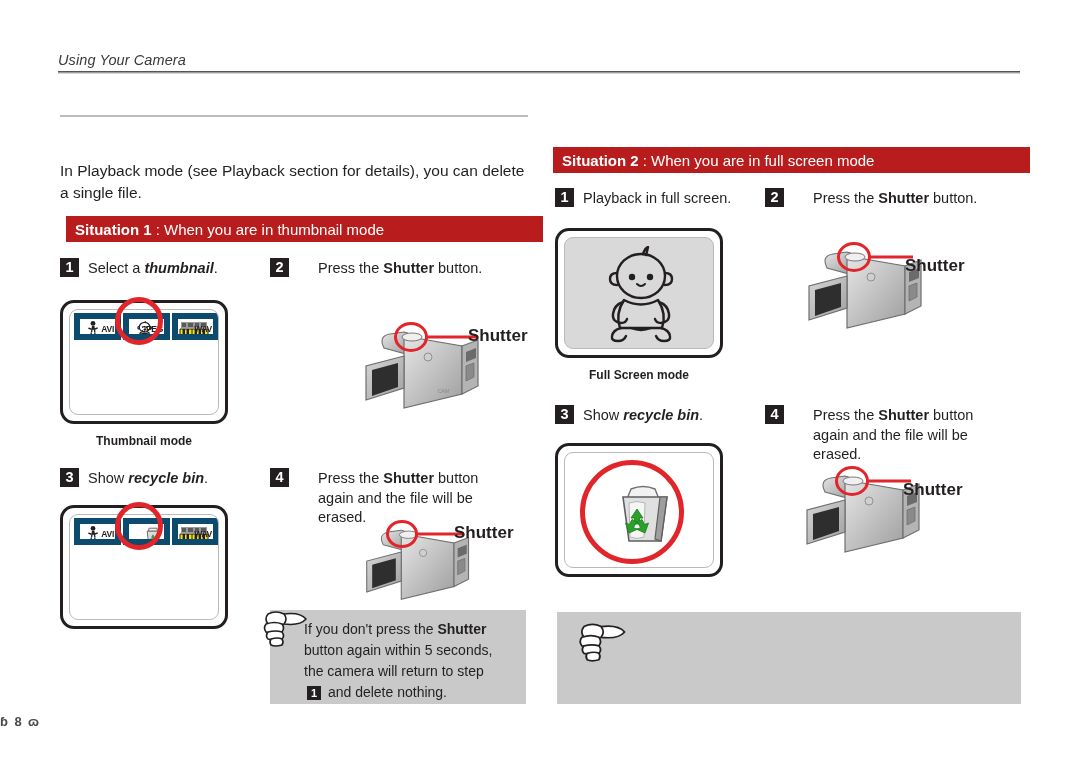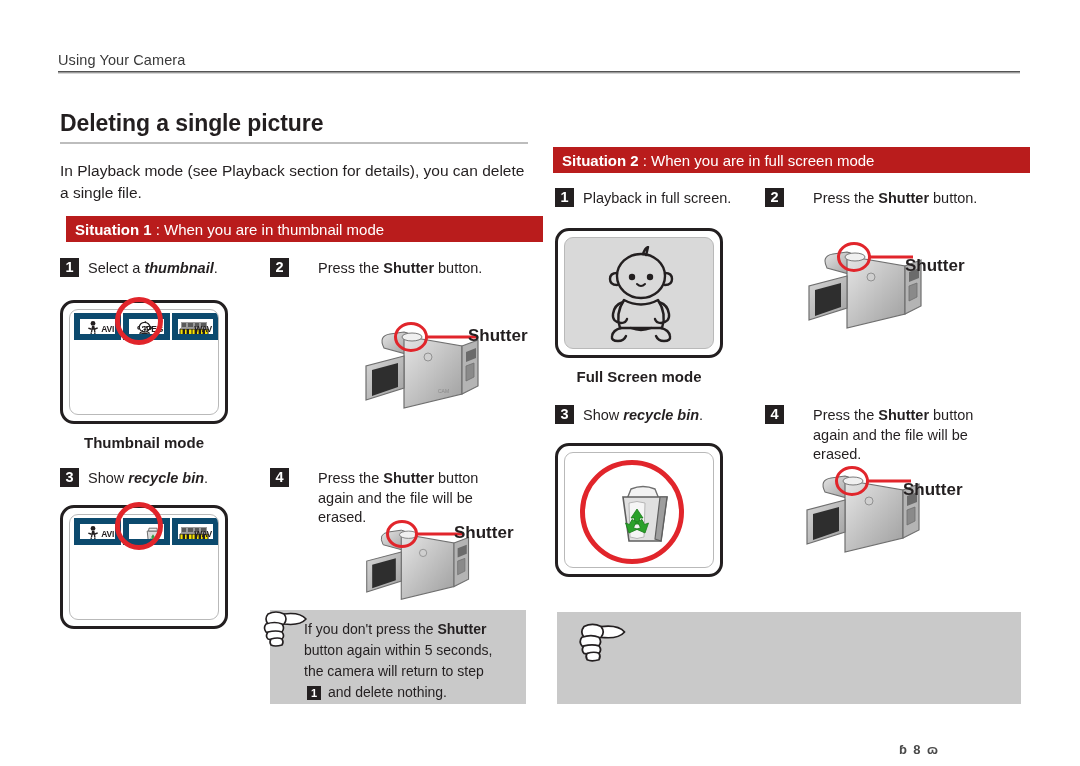--- a/index.html
+++ b/index.html
@@ -22,20 +22,21 @@
     left: 58px;
     top: 52px;
     width: 962px;
   }
   .running-head .rh-text {
     font-size: 14.5px;
     color: #3a3a3a;
     letter-spacing: .1px;
     display: block;
     padding-bottom: 3px;
+    font-style: italic;
   }
   .running-head .rh-rule {
     display: block;
     height: 3px;
     background: linear-gradient(#555 0 1px, #9b9b9b 1px 2px, #d6d6d6 2px 3px);
   }
 
   
   .page-title {
     position: absolute;
@@ -141,21 +142,21 @@
     left: 6px; top: 6px; right: 6px; bottom: 6px;
     border: 1px solid #b9b9b9;
     border-radius: 9px;
     background: #ffffff;
     overflow: hidden;
   }
   .screen-inner.gray { background: #d9d9d9; }
 
   .screen-caption {
     position: absolute;
-    font-size: 15px;
+    font-size: 12px;
     font-weight: bold;
     color: #231f20;
     text-align: center;
   }
 
   
   .thumb-row {
     position: absolute;
     left: 4px;
     top: 3px;
@@ -224,40 +225,38 @@
     color: #231f20;
   }
   .hand-icon { position: absolute; }
 
   
   .footer {
     position: absolute;
     left: 0;
     top: 712px;
     width: 940px;
-    text-align: right;
-    margin-top: 28px;
+    text-align: left;
   }
   .footer .folio {
     font-size: 13px;
     font-weight: bold;
     color: #4a4a4a;
     letter-spacing: 2px;
   }
 </style>
 </head>
 <body>
 
 <div class="running-head">
   <span class="rh-text">Using Your Camera</span>
   <span class="rh-rule"></span>
 </div>
 
 <div class="page-title">
-  <span class="t-text">Deleting a single picture</span>
   <span class="t-rule"></span>
 </div>
 
 <div class="intro">In Playback mode (see Playback section for details), you can delete a single file.</div>
 
 <div class="col-left">
 
   <div class="situation-bar" style="left:0px; top:216px; width:468px;margin-left:8px;">
     <span class="sit-num">Situation 1</span>
     <span class="sit-rest"><span> : </span><span>When you are in thumbnail mode</span></span>

